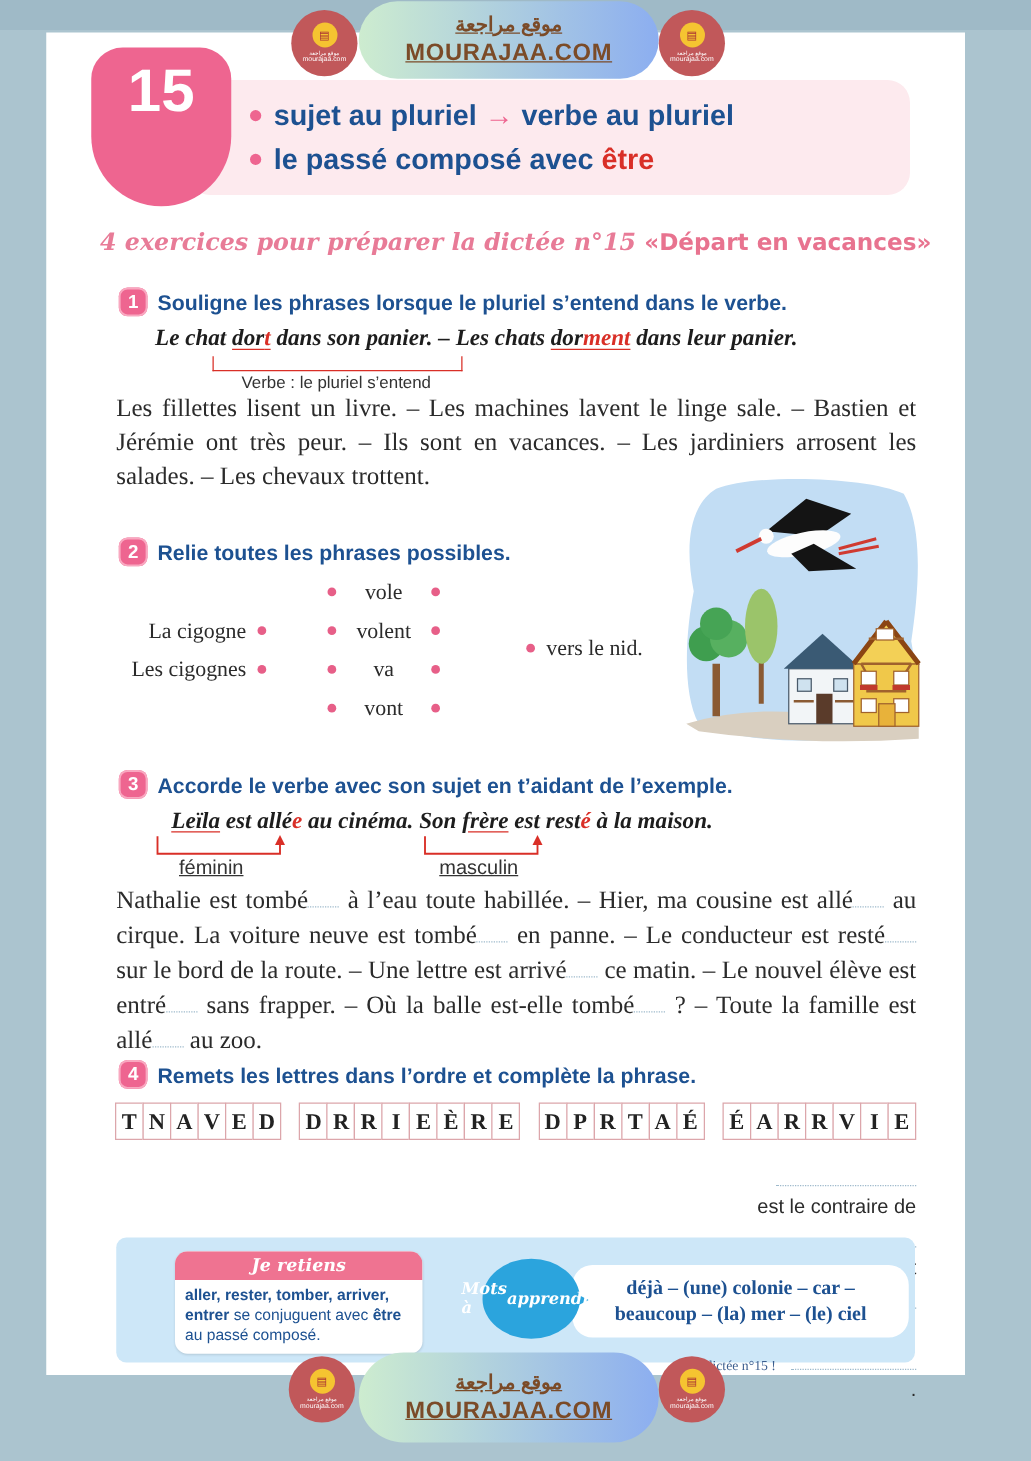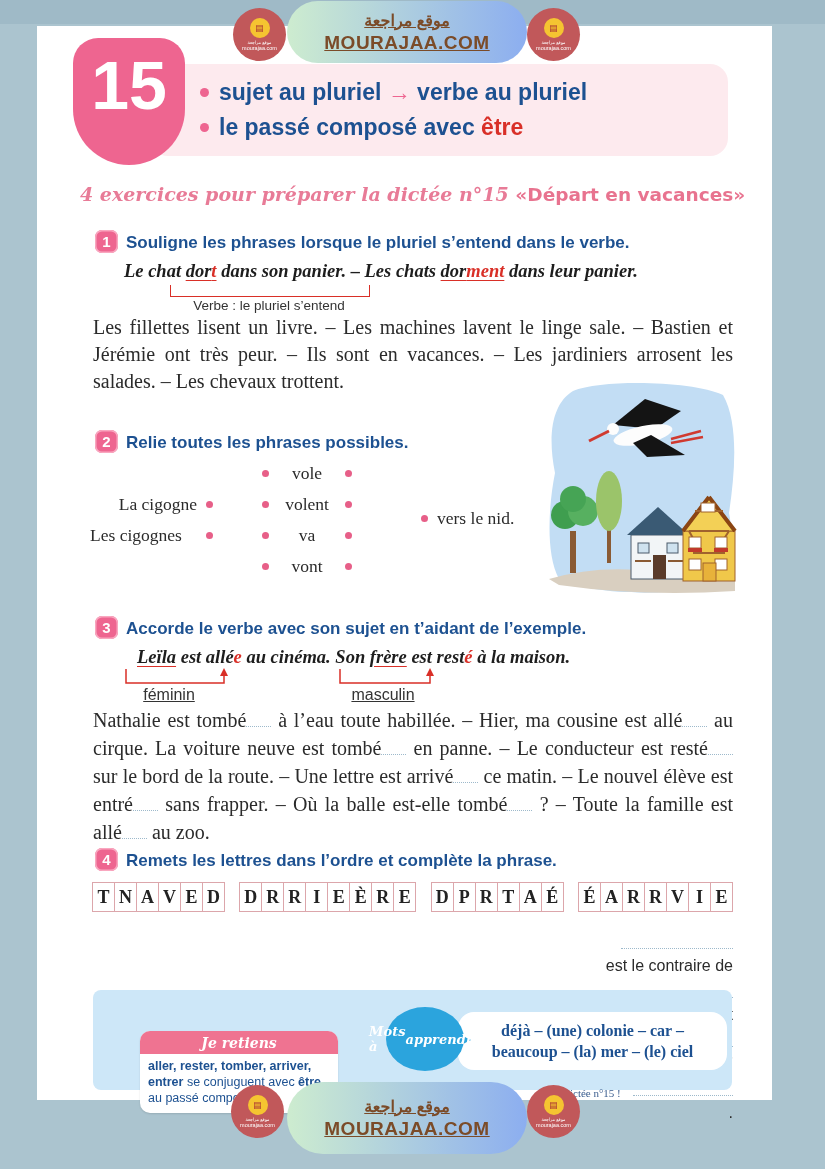--- a/index.html
+++ b/index.html
@@ -5,21 +5,21 @@
   html,body{margin:0;padding:0;}
   .canvas{position:relative;width:825px;height:1169px;background:#abc4cf;overflow:hidden;
           font-family:"Liberation Sans",sans-serif;}
   .abs{position:absolute;}
   .topstrip{left:0;top:0;width:825px;height:24px;background:#9fbac7;}
   .sheet{left:37px;top:26px;width:735px;height:1074px;background:#ffffff;}
 
   
   .banner{left:150px;top:64px;width:578px;height:92px;background:#fdeaee;border-radius:18px;}
   .badge15{left:73px;top:38px;width:112px;height:127px;background:#ee6590;
-           border-radius:26px 26px 58px 58px;color:#fff;font-weight:bold;font-size:68px;
+           border-radius:26px 26px 58px 58px;color:#fff;font-weight:bold;font-size:48px;
            display:flex;align-items:flex-start;justify-content:center;padding-top:8px;box-sizing:border-box;}
   .bullline{position:absolute;left:200px;display:flex;align-items:center;gap:10px;
             font-weight:bold;font-size:23px;color:#1d5191;white-space:nowrap;}
   .pdot{width:9px;height:9px;border-radius:50%;background:#ee6590;flex:0 0 auto;}
   .arrowpink{color:#ee6590;font-weight:bold;}
   .redtxt{color:#d92f27;}
 
   
   .wmpill{width:240px;height:62px;border-radius:32px;background:linear-gradient(90deg,#cdeccf,#8caef0);
           display:flex;flex-direction:column;align-items:center;justify-content:center;gap:2px;}
@@ -59,21 +59,21 @@
   .lgroup{display:flex;}
   .lbox{width:21px;height:28px;border:1px solid #dca6ab;margin-left:-1px;background:#fff;
         display:flex;align-items:center;justify-content:center;
         font-family:"Liberation Serif",serif;font-weight:bold;font-size:18px;color:#222;}
   .fillrow{display:flex;align-items:flex-end;gap:8px;font-family:Liberation Sans, sans-serif;font-size:16px;color:#2b2b2b;flex-direction:column;}
   .dotblank{border-bottom:1.6px dotted #9db9cb;height:14px;}
 
   
   .bluebox{left:93px;top:990px;width:639px;height:100px;background:#cde7f8;border-radius:8px;}
   .memocard{left:140px;top:1001px;width:198px;height:82px;background:#fff;border-radius:10px;overflow:hidden;
-            box-shadow:0 1px 2px rgba(0,0,0,.12);margin-top:30px;}
+            box-shadow:0 1px 2px rgba(0,0,0,.12);}
   .memohead{height:23px;background:#ef7391;display:flex;align-items:center;justify-content:center;
             color:#fff;font-family:"DejaVu Serif",serif;font-style:italic;font-weight:bold;font-size:14px;}
   .memobody{padding:4px 8px;font-size:12.5px;line-height:16px;color:#1d5191;}
   .memobody b{color:#1d5191;}
   .bubble{left:386px;top:1007px;width:78px;height:64px;background:#2ba4dd;border-radius:50%;
           display:flex;flex-direction:row;align-items:center;justify-content:center;color:#fff;
           font-family:"DejaVu Serif",serif;font-style:italic;font-weight:bold;font-size:13px;line-height:15px;z-index:3;}
   .bubbletail{left:455px;top:1032px;width:16px;height:16px;background:#2ba4dd;
           clip-path:polygon(0 0,100% 50%,0 100%);z-index:3;}
   .wordsbox{left:458px;top:1012px;width:269px;height:58px;background:#fff;border-radius:16px;
@@ -187,21 +187,21 @@
   </div>
 
   <div class="abs exnum" style="left:95px;top:430px;">
       <span>2</span>
     </div>
   <div class="abs extitle" style="left:126px;top:433px;">Relie toutes les phrases possibles.</div>
   <div class="abs subj" style="left:95px;top:494px;width:118px;justify-content:flex-end;">
     <span>La cigogne</span>
       <span class="cdot"></span>
   </div>
-  <div class="abs subj" style="left:90px;top:525px;width:123px;justify-content:space-between;">
+  <div class="abs subj" style="left:90px;top:525px;width:123px;justify-content:flex-end;">
     <span>Les cigognes</span>
       <span class="cdot"></span>
   </div>
   <div class="abs" style="left:262px;top:458px;">
       <div class="vrow">
         <span class="cdot"></span>
         <span class="vword">vole</span>
         <span class="cdot"></span>
       </div>
       <div class="vrow">

